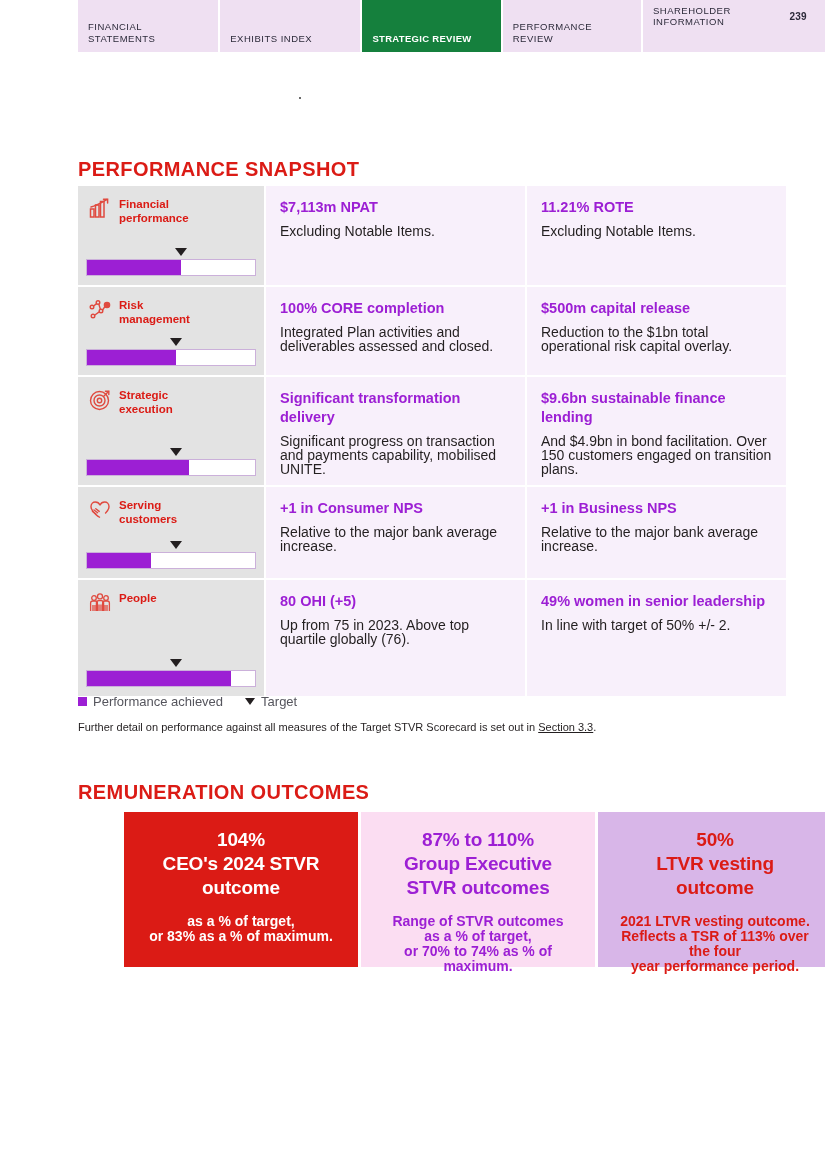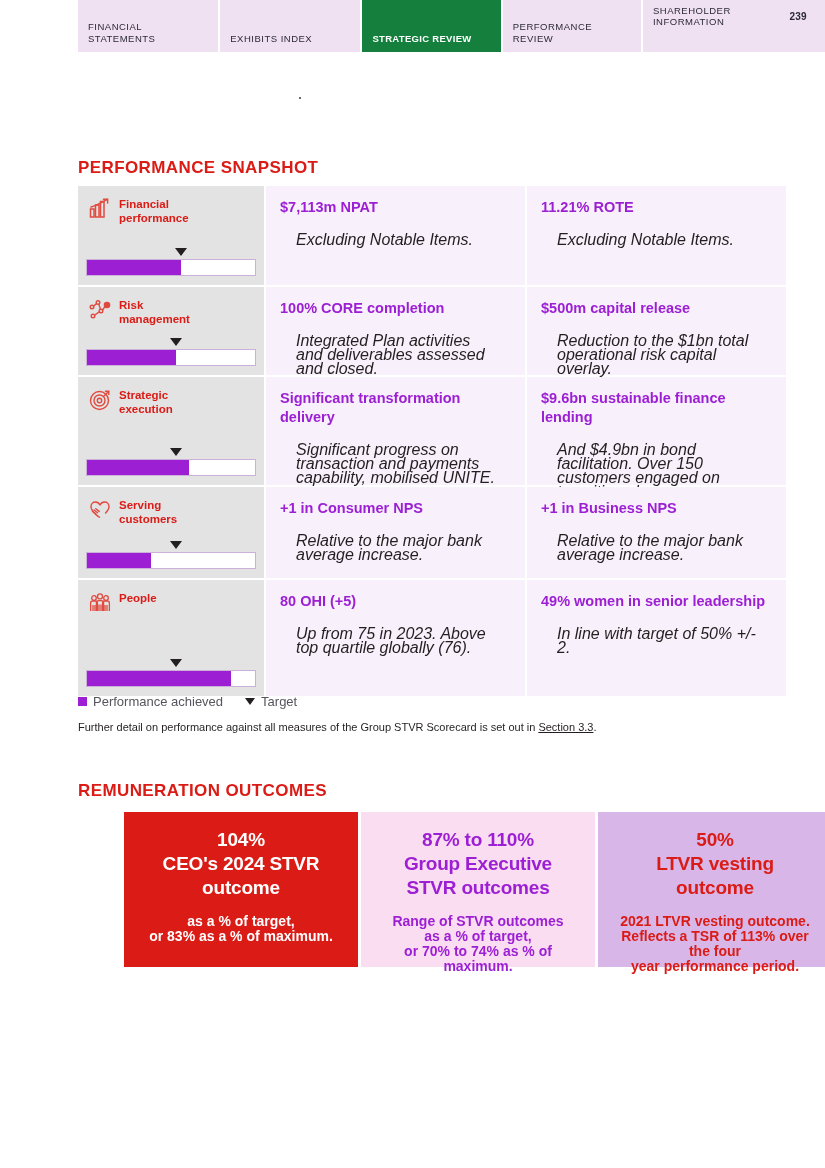--- a/index.html
+++ b/index.html
@@ -30,21 +30,21 @@
   .tab.t5{width:183px;}
   .tab.t3 .tab-label{color:#ffffff;font-weight:bold;letter-spacing:.3px;}
   .tab.t5{display:flex;flex-direction:row;align-items:center;padding-bottom:20px;}
   .tab.t5 .tab-label{flex:1;}
   .pagenum{font-size:10px;font-weight:bold;color:#2C2A3A;padding-right:18px;letter-spacing:.3px;}
 
   .stray-dot{position:absolute;left:299px;top:97px;width:2px;height:2px;background:#6b6b6b;}
 
   
   .sec-title{
-    position:absolute;color:#DB1B15;font-weight:bold;font-size:17px;
+    position:absolute;color:#DB1B15;font-weight:bold;font-size:20px;
     letter-spacing:.4px;
   }
   #snapshot-title{left:78px;top:158px;}
   #remun-title{left:78px;top:781px;}
 
   
   .snapshot{position:absolute;left:78px;top:186px;width:708px;}
   .srow{display:flex;width:708px;margin-bottom:2px;}
   .scat{
     width:186px;background:#E3E3E3;box-sizing:border-box;
@@ -70,21 +70,21 @@
 
   .scell{
     flex:1;background:#F8F0FB;box-sizing:border-box;
     padding:12px 14px 12px 14px;margin-left:2px;
   }
   .scell:first-of-type{margin-left:2px;}
   .cell-head{
     color:#9C1FD4;font-weight:bold;font-size:14.5px;line-height:19px;
     margin:0 0 7px 0;
   }
-  .cell-body{color:#231f20;font-size:16px;line-height:14px;margin:16px;font-style:italic;}
+  .cell-body{color:#231f20;font-size:14px;line-height:14px;margin:0;}
 
   
   .legend{position:absolute;left:78px;top:694px;display:flex;align-items:center;gap:6px;}
   .lg-sw{width:9px;height:9px;background:#9C1FD4;display:inline-block;}
   .lg-tx{font-size:13px;color:#55555d;}
   .lg-tri{
     width:0;height:0;border-left:5px solid transparent;border-right:5px solid transparent;
     border-top:7px solid #231f20;display:inline-block;margin-left:16px;
   }
   .note{
@@ -308,21 +308,21 @@
   </div>
 
   <div class="legend">
     <span class="lg-sw"></span>
     <span class="lg-tx">Performance achieved</span>
     <span class="lg-tri"></span>
     <span class="lg-tx">Target</span>
   </div>
 
   <div class="note">
-    <span>Further detail on performance against all measures of the Group STVR Scorecard is set out in </span><u>Section 3.3</u><span>.</span>
+    <span>Further detail on performance against all measures of the Target STVR Scorecard is set out in </span><u>Section 3.3</u><span>.</span>
   </div>
 
   <div class="sec-title" id="remun-title">REMUNERATION OUTCOMES</div>
 
   <div class="remun">
     <div class="rbox r1">
       <p class="r-head">104%
 CEO's 2024 STVR
 outcome</p>
       <p class="r-sub">as a % of target,

